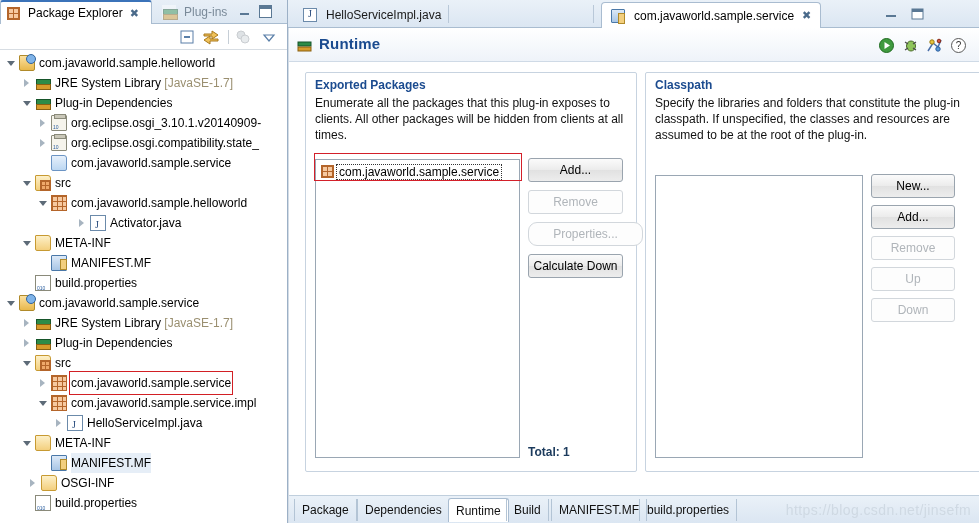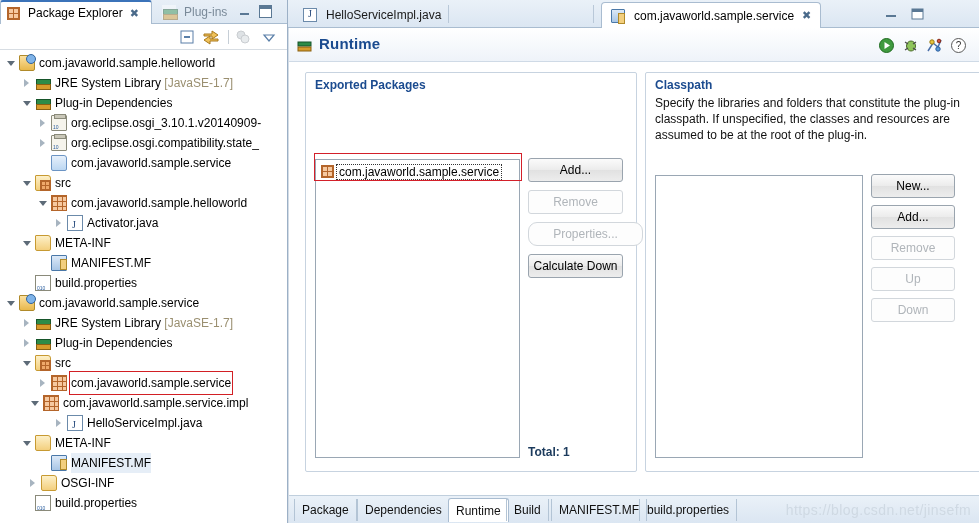--- a/index.html
+++ b/index.html
@@ -310,21 +310,21 @@
         <div class="trow" style="padding-left: 22px;">
           <span class="twist expanded"></span>
           <span class="ticon ic-src"></span>
           <span class="tlabel">src</span>
         </div>
         <div class="trow" style="padding-left: 38px;">
           <span class="twist expanded"></span>
           <span class="ticon ic-pkg"></span>
           <span class="tlabel">com.javaworld.sample.helloworld</span>
         </div>
-        <div class="trow" style="padding-left: 54px;">
+        <div class="trow" style="padding-left: 77px;">
           <span class="twist collapsed"></span>
           <span class="ticon ic-java"></span>
           <span class="tlabel">Activator.java</span>
         </div>
         <div class="trow" style="padding-left: 22px;">
           <span class="twist expanded"></span>
           <span class="ticon ic-folder"></span>
           <span class="tlabel">META-INF</span>
         </div>
         <div class="trow" style="padding-left: 38px;">
@@ -355,21 +355,21 @@
         <div class="trow" style="padding-left: 22px;">
           <span class="twist expanded"></span>
           <span class="ticon ic-src"></span>
           <span class="tlabel">src</span>
         </div>
         <div class="trow" style="padding-left: 38px;">
           <span class="twist collapsed"></span>
           <span class="ticon ic-pkg"></span>
           <span class="tlabel sel-box">com.javaworld.sample.service</span>
         </div>
-        <div class="trow" style="padding-left: 30px;">
+        <div class="trow" style="padding-left: 38px;">
           <span class="twist expanded"></span>
           <span class="ticon ic-pkg"></span>
           <span class="tlabel">com.javaworld.sample.service.impl</span>
         </div>
         <div class="trow" style="padding-left: 54px;">
           <span class="twist collapsed"></span>
           <span class="ticon ic-java"></span>
           <span class="tlabel">HelloServiceImpl.java</span>
         </div>
         <div class="trow" style="padding-left: 22px;">
@@ -456,20 +456,21 @@
         <span class="hdr-icon" style="left:661px;">
           <svg width="17" height="17" viewBox="0 0 17 17">
               <circle cx="8.5" cy="8.5" r="7" fill="#ffffff" stroke="#5a5a5a"></circle>
               <text x="8.5" y="12.3" font-size="10" text-anchor="middle" fill="#333" font-family="Liberation Sans, sans-serif">?</text>
             </svg>
         </span>
       </div>
 
       <div class="section" style="left:16px; top:44px; width:332px; height:400px;">
         <div class="sec-title">Exported Packages</div>
+        <div class="sec-desc">Enumerate all the packages that this plug-in exposes to clients.  All other packages will be hidden from clients at all times.</div>
 
         <div class="listbox" style="left:9px; top:86px; width:205px; height:299px;">
           <div class="list-item" style="margin-top:2px;">
             <span class="ticon ic-pkg" style="width:13px;height:13px;flex:0 0 13px;margin-left:2px;margin-right:2px;"></span>
             <span class="dotted-focus">com.javaworld.sample.service</span>
           </div>
         </div>
         <div class="red-box" style="left:8px; top:80px; width:208px; height:28px;"></div>
 
         <div class="btn" style="left:222px; top:85px; width:95px; height:24px;">Add...</div>

